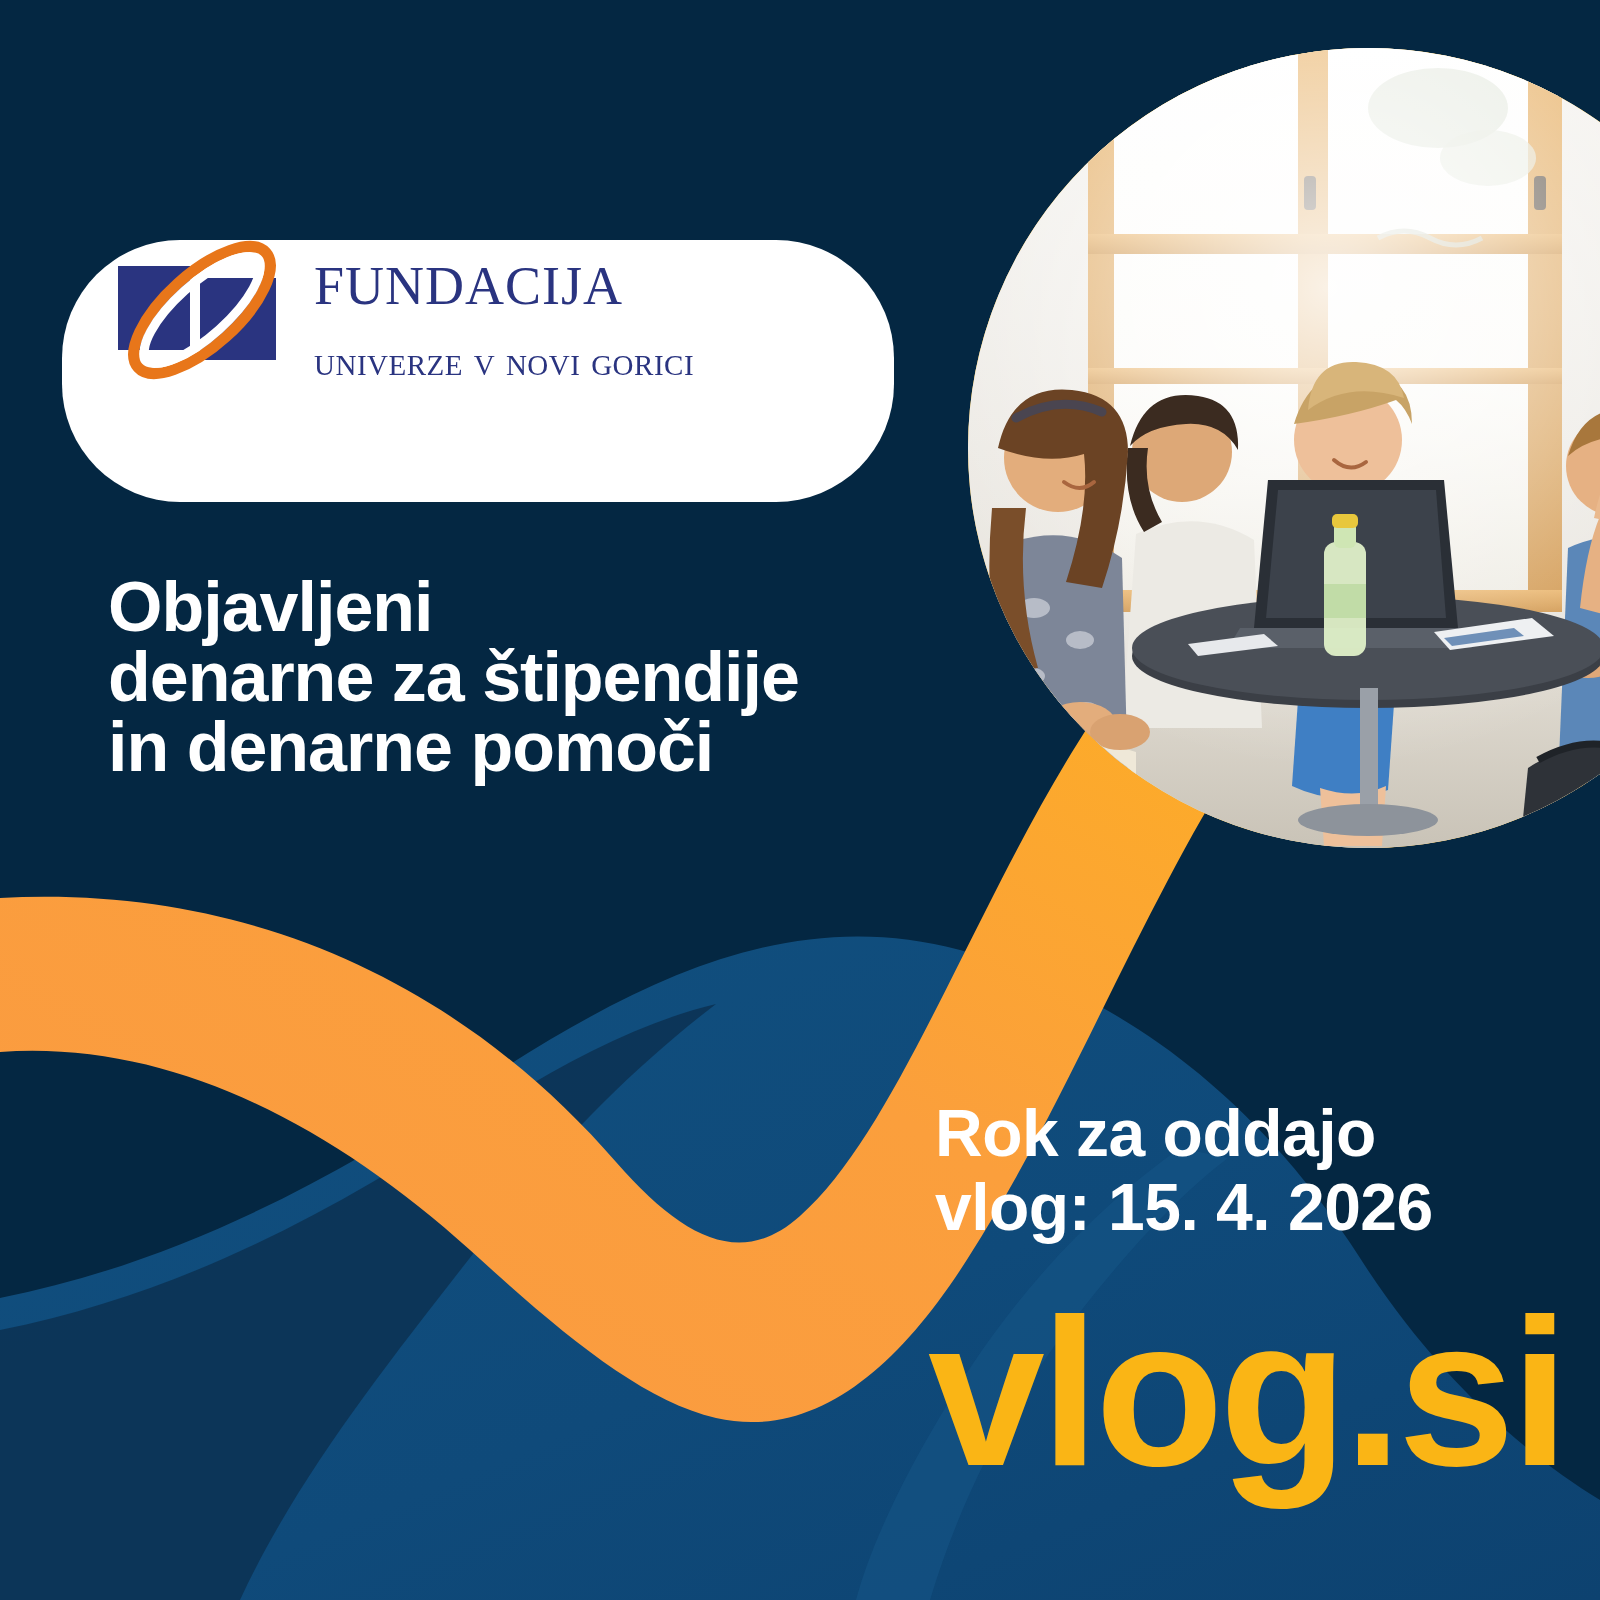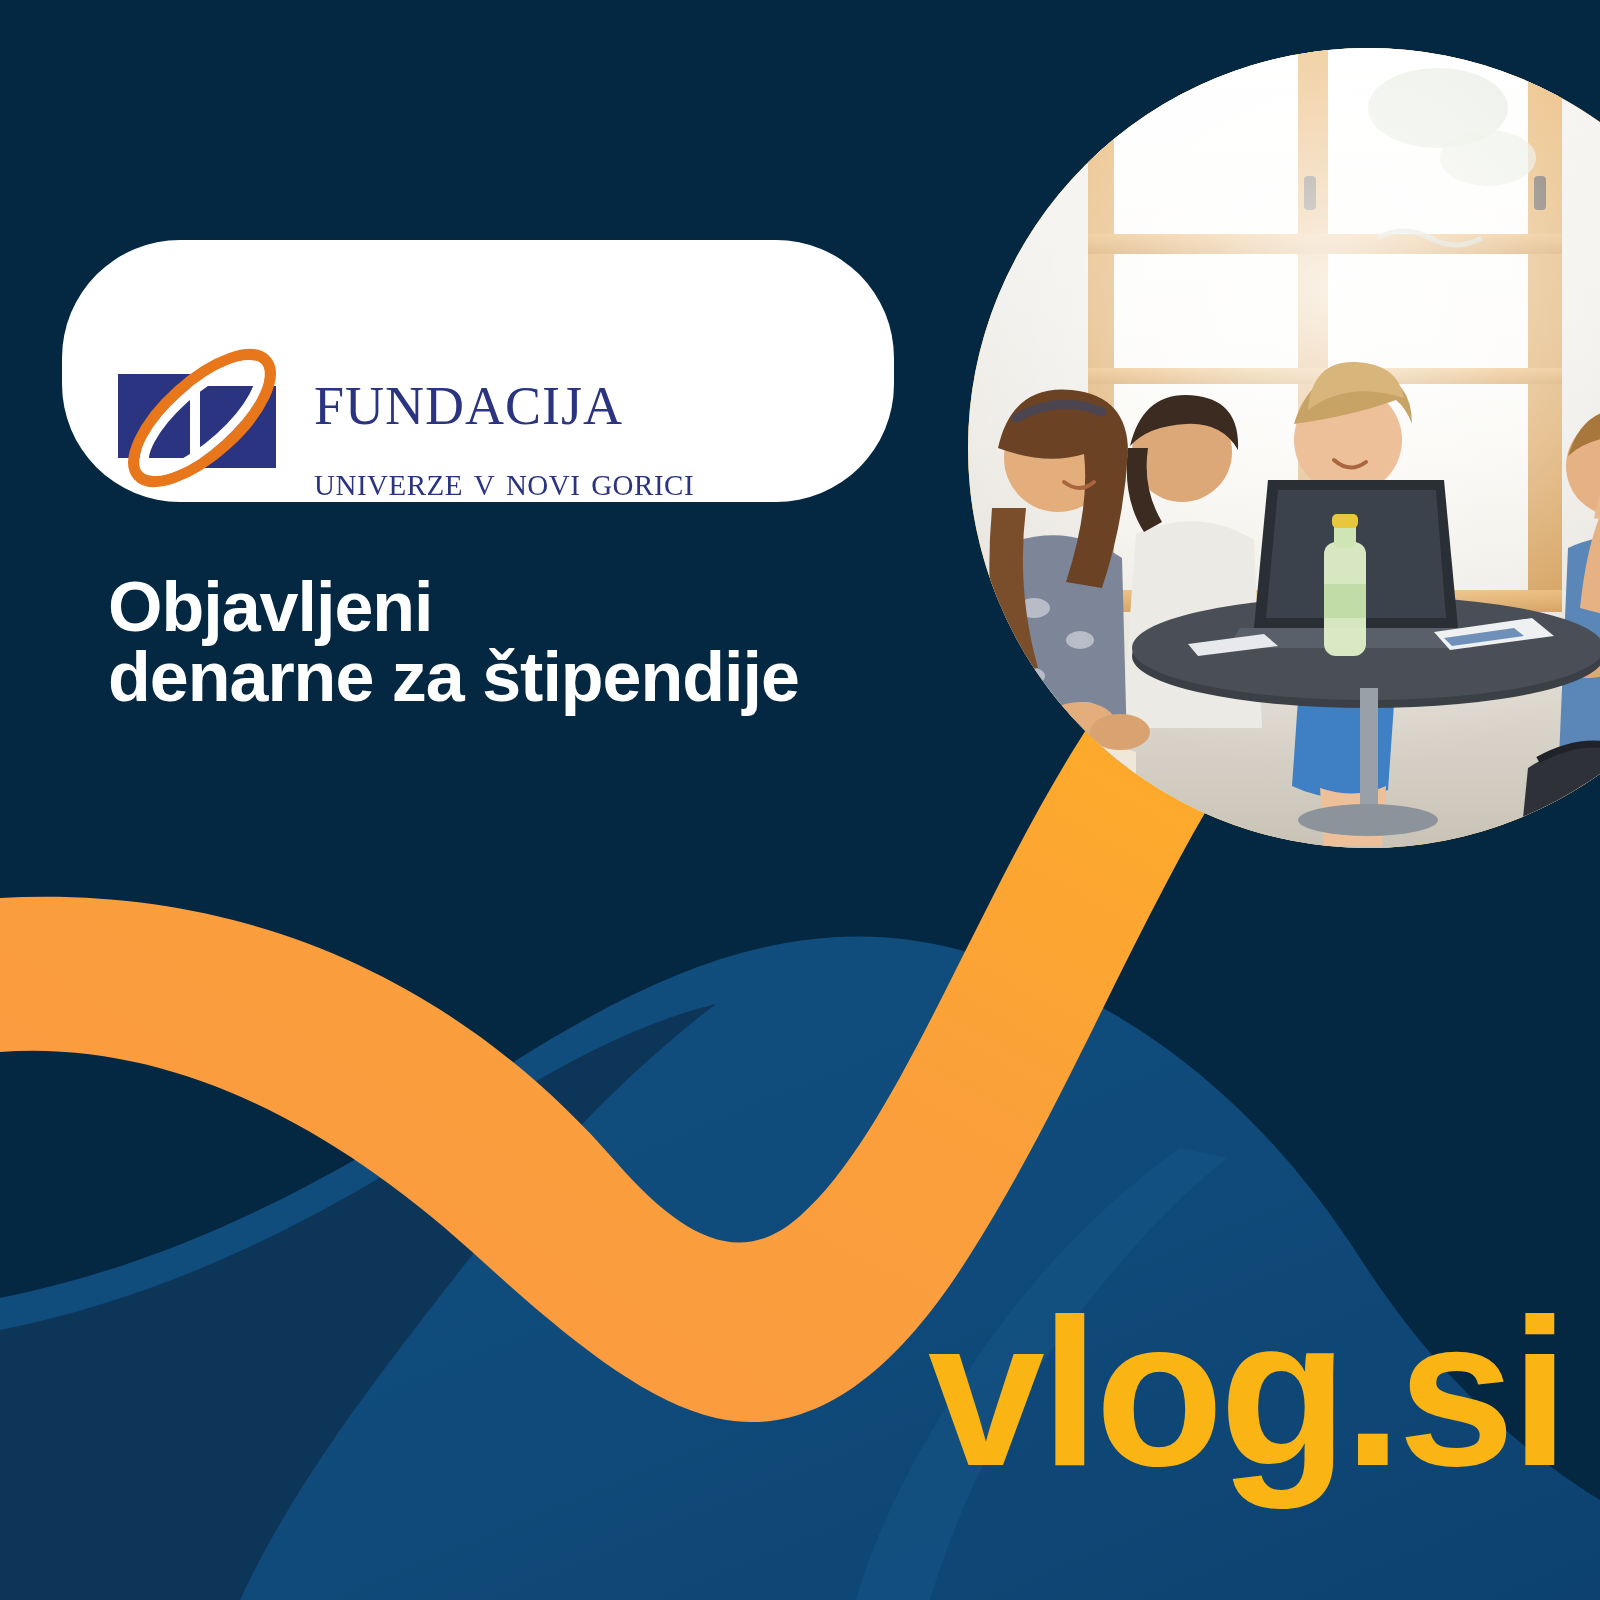--- a/index.html
+++ b/index.html
@@ -42,21 +42,21 @@
   
   #logo-card {
     position: absolute;
     left: 62px;
     top: 240px;
     width: 832px;
     height: 262px;
     background: #ffffff;
     border-radius: 118px;
     display: flex;
-    align-items: flex-end;
+    align-items: flex-start;
     padding-left: 52px;
     box-sizing: border-box;
   }
   #logo-mark {
     width: 176px;
     height: 154px;
     flex: 0 0 auto;
     margin-right: 24px;
   }
   #logo-words {
@@ -353,18 +353,23 @@
     </svg>
     <div id="logo-words">
       <div id="logo-title">Fundacija</div>
       <div id="logo-sub">Univerze v Novi Gorici</div>
     </div>
   </div>
 
   <div id="headline">
     <span class="hl-line">Objavljeni</span>
     <span class="hl-line">denarne za štipendije</span>
+    <span class="hl-line">in denarne pomoči</span>
   </div>
 
+  <div id="deadline">
+    <span class="dl-line">Rok za oddajo</span>
+    <span class="dl-line">vlog: 15. 4. 2026</span>
+  </div>
 
   <div id="brand">vlog.si</div>
 
 </div>
 
 </body></html>

